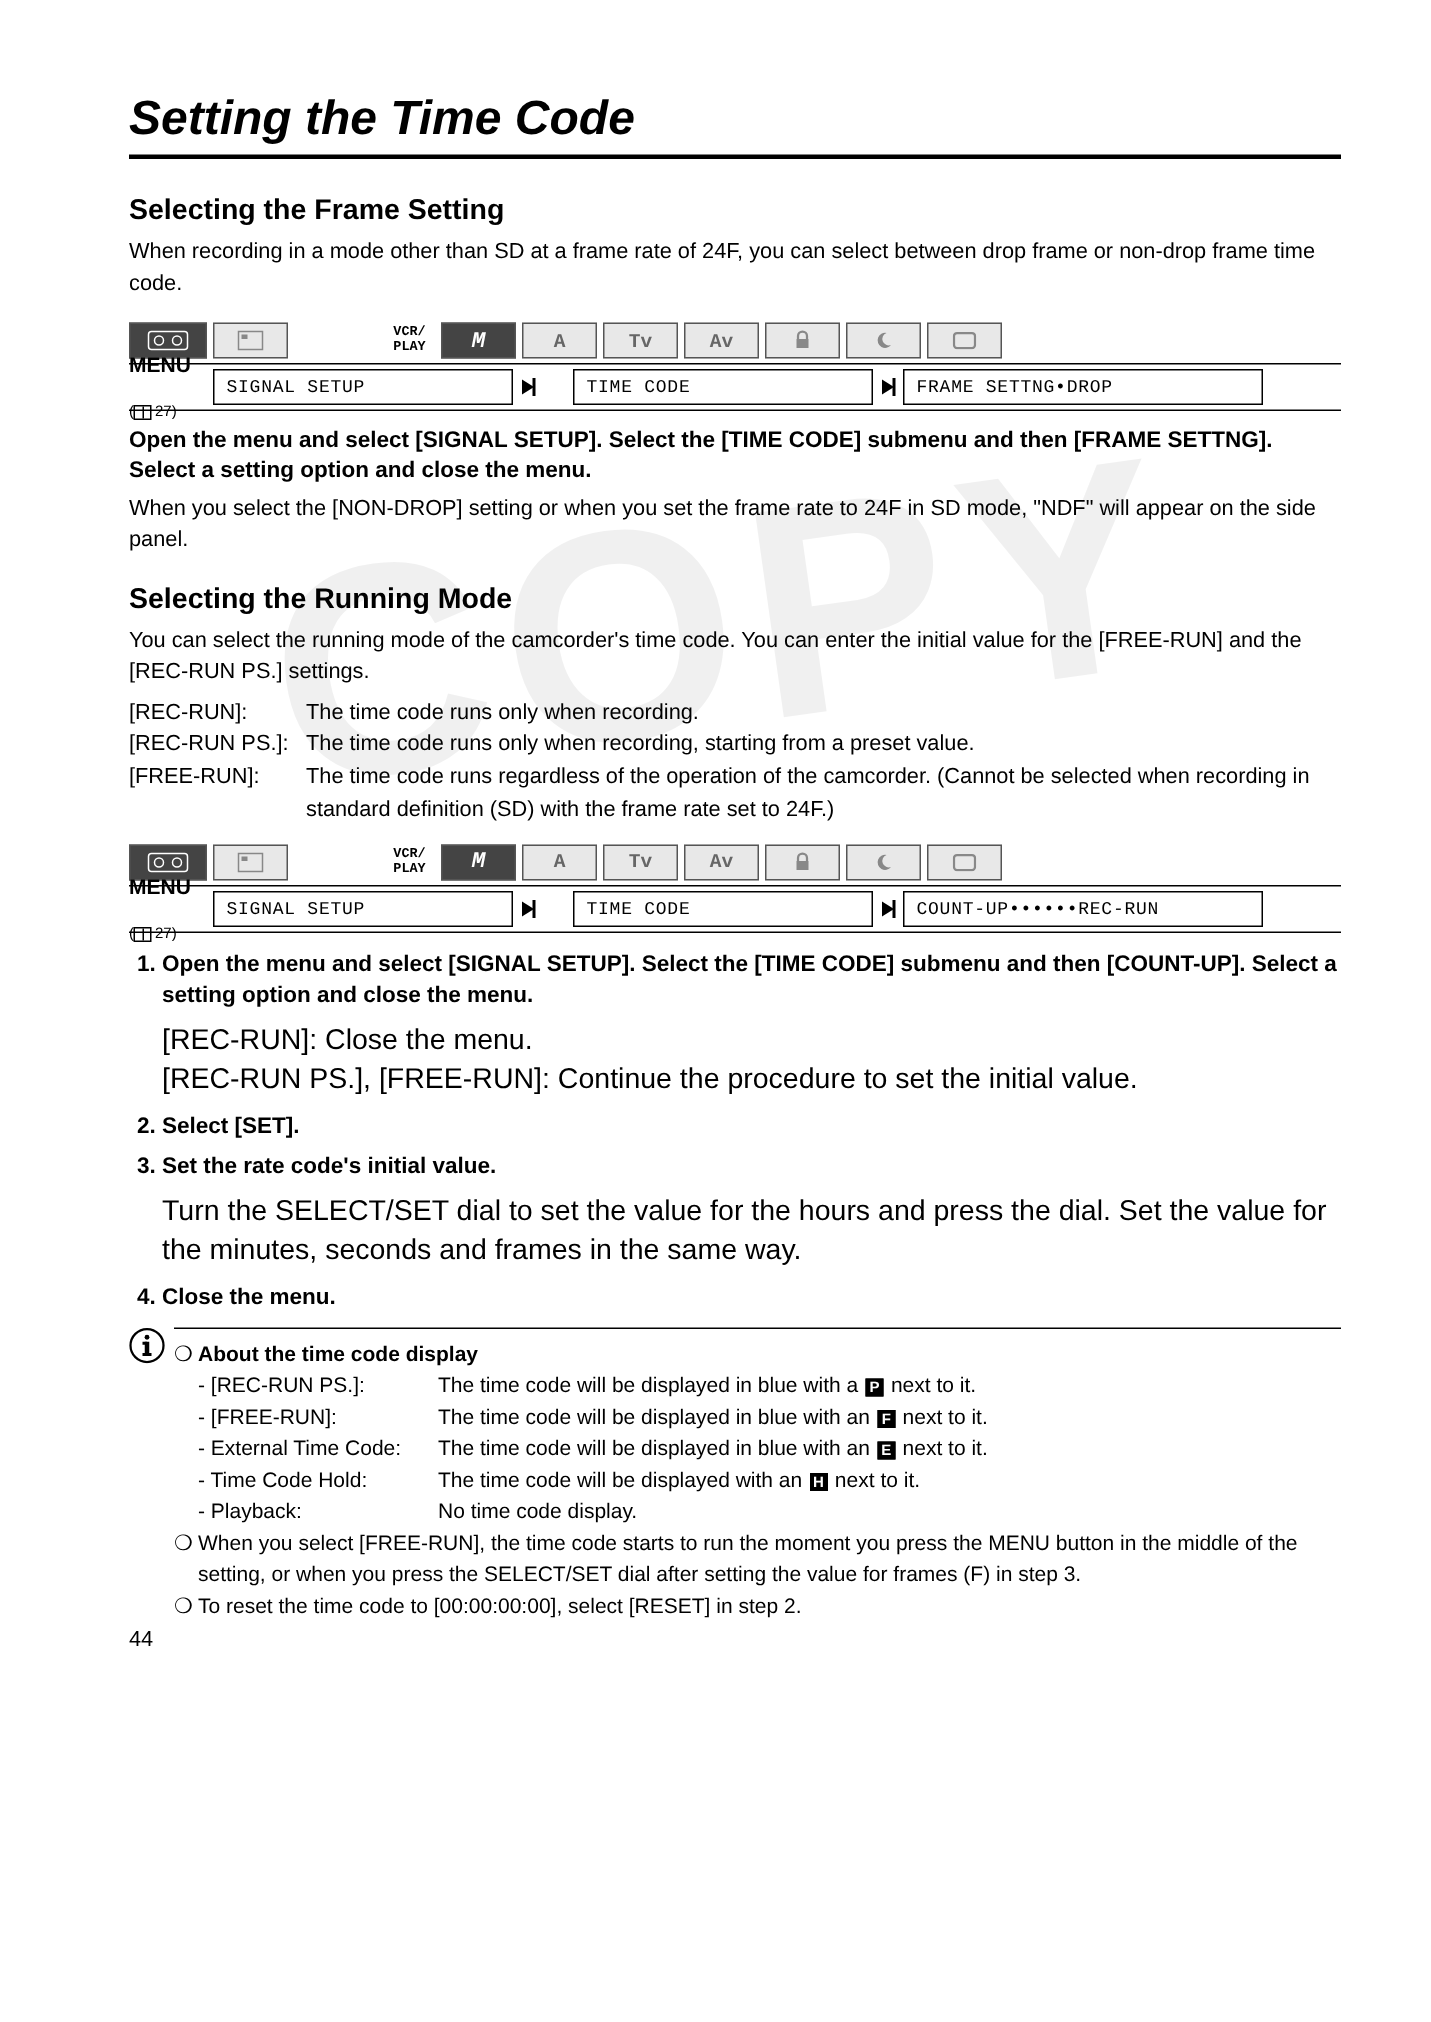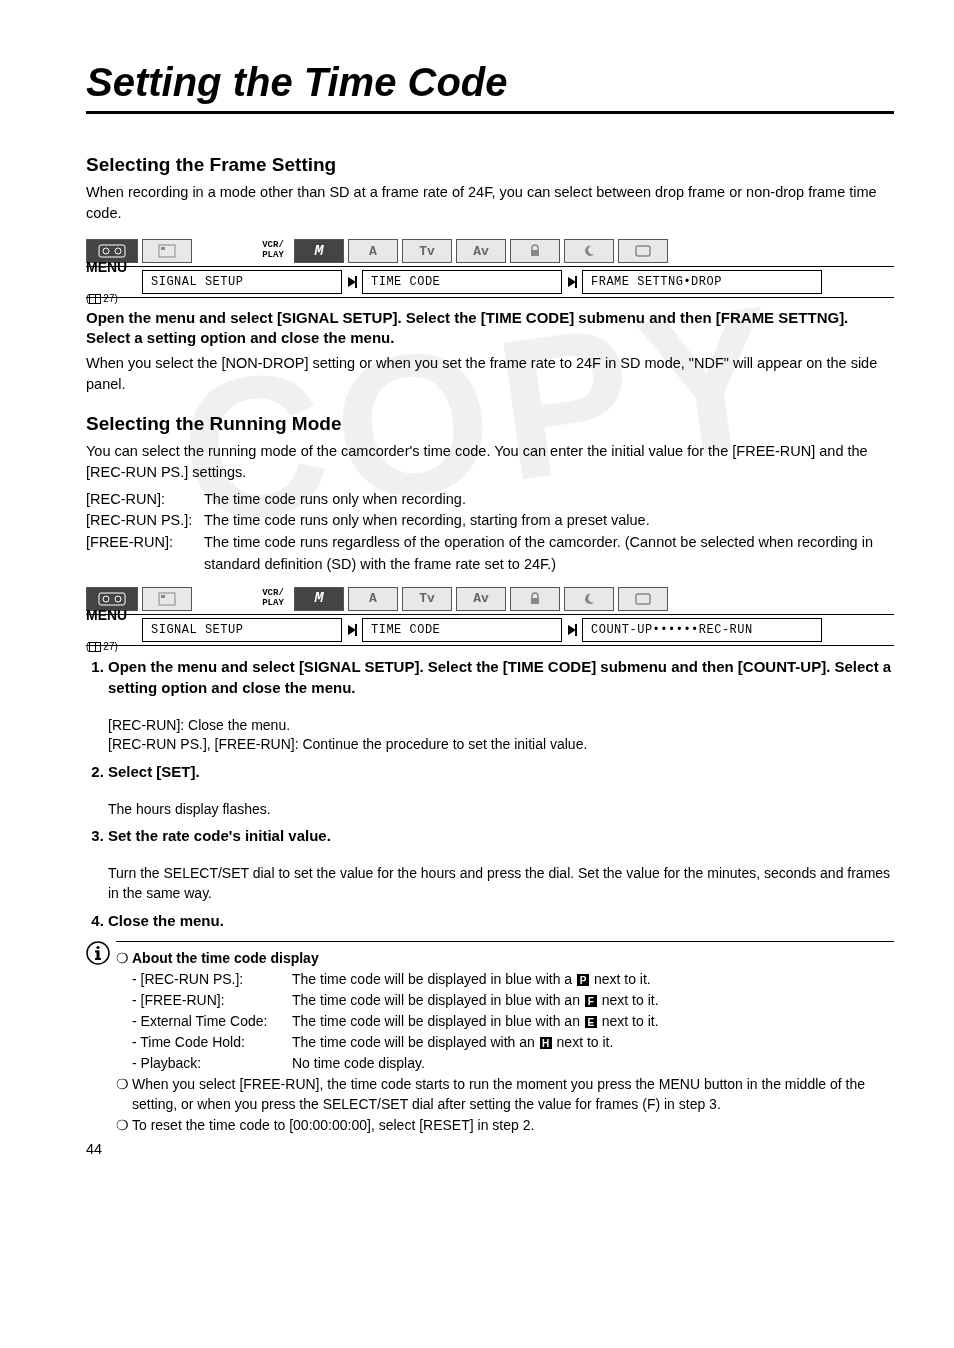--- a/index.html
+++ b/index.html
@@ -1,41 +1,41 @@
 <!DOCTYPE html>
 <html><head>
 <meta charset="utf-8">
 <style>
   * { box-sizing: border-box; margin: 0; padding: 0; }
   html, body { width: 954px; background: #fff; font-family: Arial, Helvetica, sans-serif; color: #000; }
   .page { padding: 60px 60px 40px 86px; position: relative; width: 954px; }
   .watermark { position: absolute; top: 300px; left: 180px; font-size: 200px; font-weight: bold; color: rgba(0,0,0,0.06); transform: rotate(-8deg); z-index: 0; pointer-events: none; letter-spacing: 10px;}
   .content { position: relative; z-index: 1; }
-  h1 { font-size: 40px; font-style: italic; font-weight: 900; border-bottom: 3px solid #000; padding-bottom: 6px; margin-bottom: 40px; font-family: Arial Black, Arial, sans-serif;}
+  h1 { font-size: 32px; font-style: italic; font-weight: 900; border-bottom: 3px solid #000; padding-bottom: 6px; margin-bottom: 24px; font-family: Arial Black, Arial, sans-serif;}
   h2 { font-size: 19px; font-weight: bold; margin-bottom: 6px; margin-top: 4px;}
   p.body { font-size: 14.5px; line-height: 1.45; margin-bottom: 14px; }
   .mode-row { display: flex; align-items: center; gap: 0; margin: 10px 0 2px 0; height: 26px;}
   .mode-seg { border: 1px solid #555; height: 24px; display: inline-flex; align-items: center; justify-content: center; font-size: 11px; font-family: "Courier New", monospace; font-weight: bold; margin-right: 4px; background: #e8e8e8; color: #666; }
   .mode-seg.dark { background: #444; color: #fff; }
   .mode-seg svg { display:block; }
   .w1 { width: 52px; } .w2 { width: 50px; } .wlabel { width:34px; border:none; background:none; color:#000; font-size:9px; line-height:1.1; text-align:center; flex-direction:column;}
   .menu-row { display: flex; align-items: stretch; margin: 2px 0 10px 0; border-top:1px solid #000; border-bottom:1px solid #000; height:32px;}
   .menu-label { width: 56px; font-weight: 900; font-size: 14px; display:flex; flex-direction:column; justify-content:center; line-height:1; padding:1px 4px 1px 0;gap:20px;}
   .menu-label .sub { font-weight: normal; font-size: 10px; display:flex; align-items:center;}
   .menu-box { border:1px solid #000; display:flex; align-items:center; padding:0 8px; font-family:"Courier New",monospace; font-size:12px; letter-spacing:0.5px; margin:3px 0;}
-  .menu-box.b1 { width: 200px; font-family: Liberation Mono, monospace; } .menu-box.b2 { width: 200px; } .menu-box.b3 { flex:1; max-width:240px;}
+  .menu-box.b1 { width: 200px; font-family: Liberation Mono, monospace; } .menu-box.b2 { width: 200px; margin-left: 20px; } .menu-box.b3 { flex:1; max-width:240px;}
   .menu-arrow { display:flex; align-items:center; padding: 0 4px;}
   .instr { font-size: 15px; font-weight: bold; line-height: 1.35; margin-bottom:4px;}
   .def-list { margin: 4px 0 10px 0; }
   .def-row { display: flex; font-size: 14.5px; line-height: 1.5; }
   .def-term { width: 118px; flex-shrink:0; }
   .def-desc { flex: 1; }
   ol.steps { list-style: decimal; padding-left: 22px; margin: 6px 0 10px 0;}
   ol.steps > li { font-size: 15px; font-weight: bold; line-height:1.4; margin-bottom: 6px;}
-  ol.steps > li .sub { font-size: 14px; font-weight: normal; display:block; margin-top:18px;}
+  ol.steps > li .sub { font-size: 19px; font-weight: normal; display:block; margin-top:7px;}
   .info-block { display:flex; margin-top: 8px; }
   .info-icon { width:30px; flex-shrink:0; }
   .info-icon svg { width:24px; height:24px; }
   .info-body { flex:1; font-size: 14px; line-height:1.45; border-top:1px solid #000; padding-top:6px;}
   .info-body .bullet-row { display:flex; margin-bottom:1px;}
   .info-body .bullet { width:16px; flex-shrink:0;}
   .info-body .text { flex:1; }
   .sublist { padding-left: 16px; }
   .sub-row { display:flex; font-size:14px; line-height:1.5;}
   .sub-row .term { width:160px; flex-shrink:0;}
@@ -198,21 +198,21 @@
             <path d="M2 2 L10 7 L2 12 Z" fill="#000"></path>
             <rect x="9" y="1" width="2" height="12" fill="#000"></rect>
           </svg>
         </div>
       <div class="menu-box b3">COUNT-UP••••••REC-RUN</div>
     </div>
 
     <ol class="steps">
       <li><span>Open the menu and select [SIGNAL SETUP]. Select the [TIME CODE] submenu and then [COUNT-UP]. Select a setting option and close the menu.</span><span class="sub" style="white-space:pre-line;">[REC-RUN]:  Close the menu.
 [REC-RUN PS.], [FREE-RUN]:   Continue the procedure to set the initial value.</span></li>
-      <li><span>Select [SET].</span><span class="sub">The hours display flashes.</span></li>
+      <li><span>Select [SET].</span></li>
       <li><span>Set the rate code's initial value.</span><span class="sub">Turn the SELECT/SET dial to set the value for the hours and press the dial. Set the value for the minutes, seconds and frames in the same way.</span></li>
       <li><span>Close the menu.</span></li>
     </ol>
 
     <div class="info-block">
       <div class="info-icon">
         <svg viewBox="0 0 24 24">
             <circle cx="12" cy="12" r="11" fill="none" stroke="#000" stroke-width="1.5"></circle>
             <circle cx="12" cy="6.5" r="1.6" fill="#000"></circle>
             <rect x="10.5" y="9.5" width="3" height="9" fill="#000"></rect>

